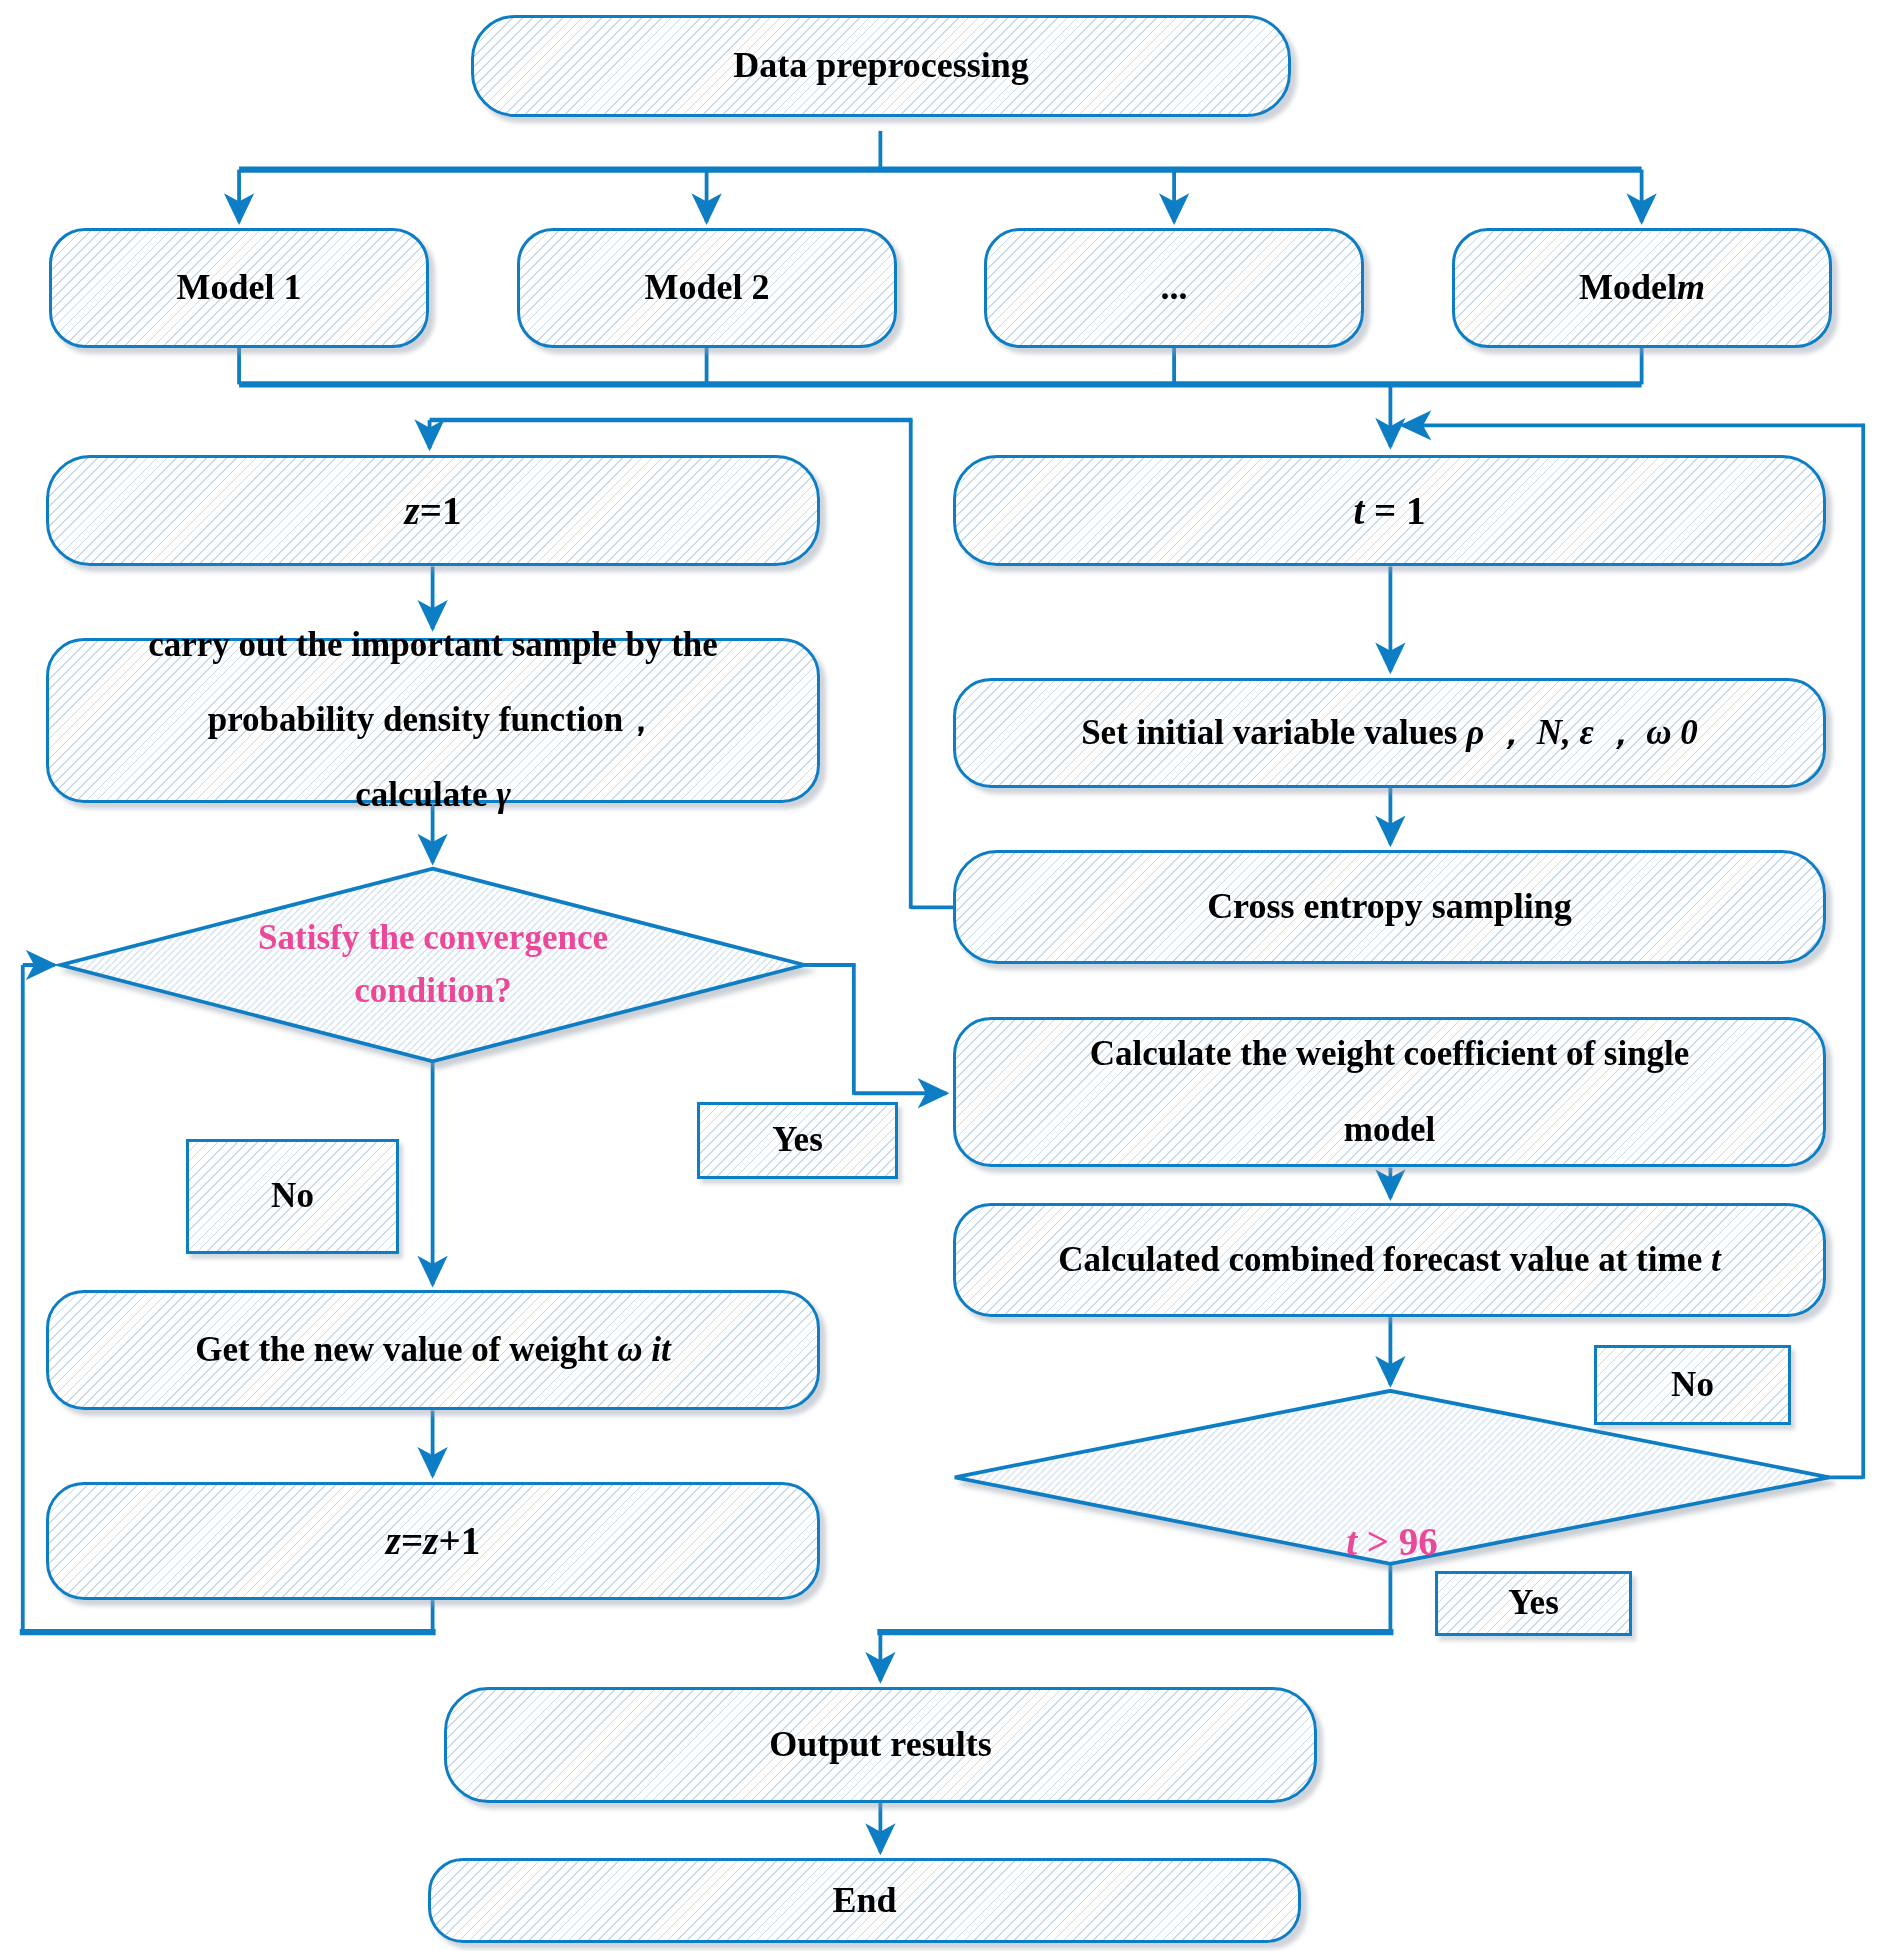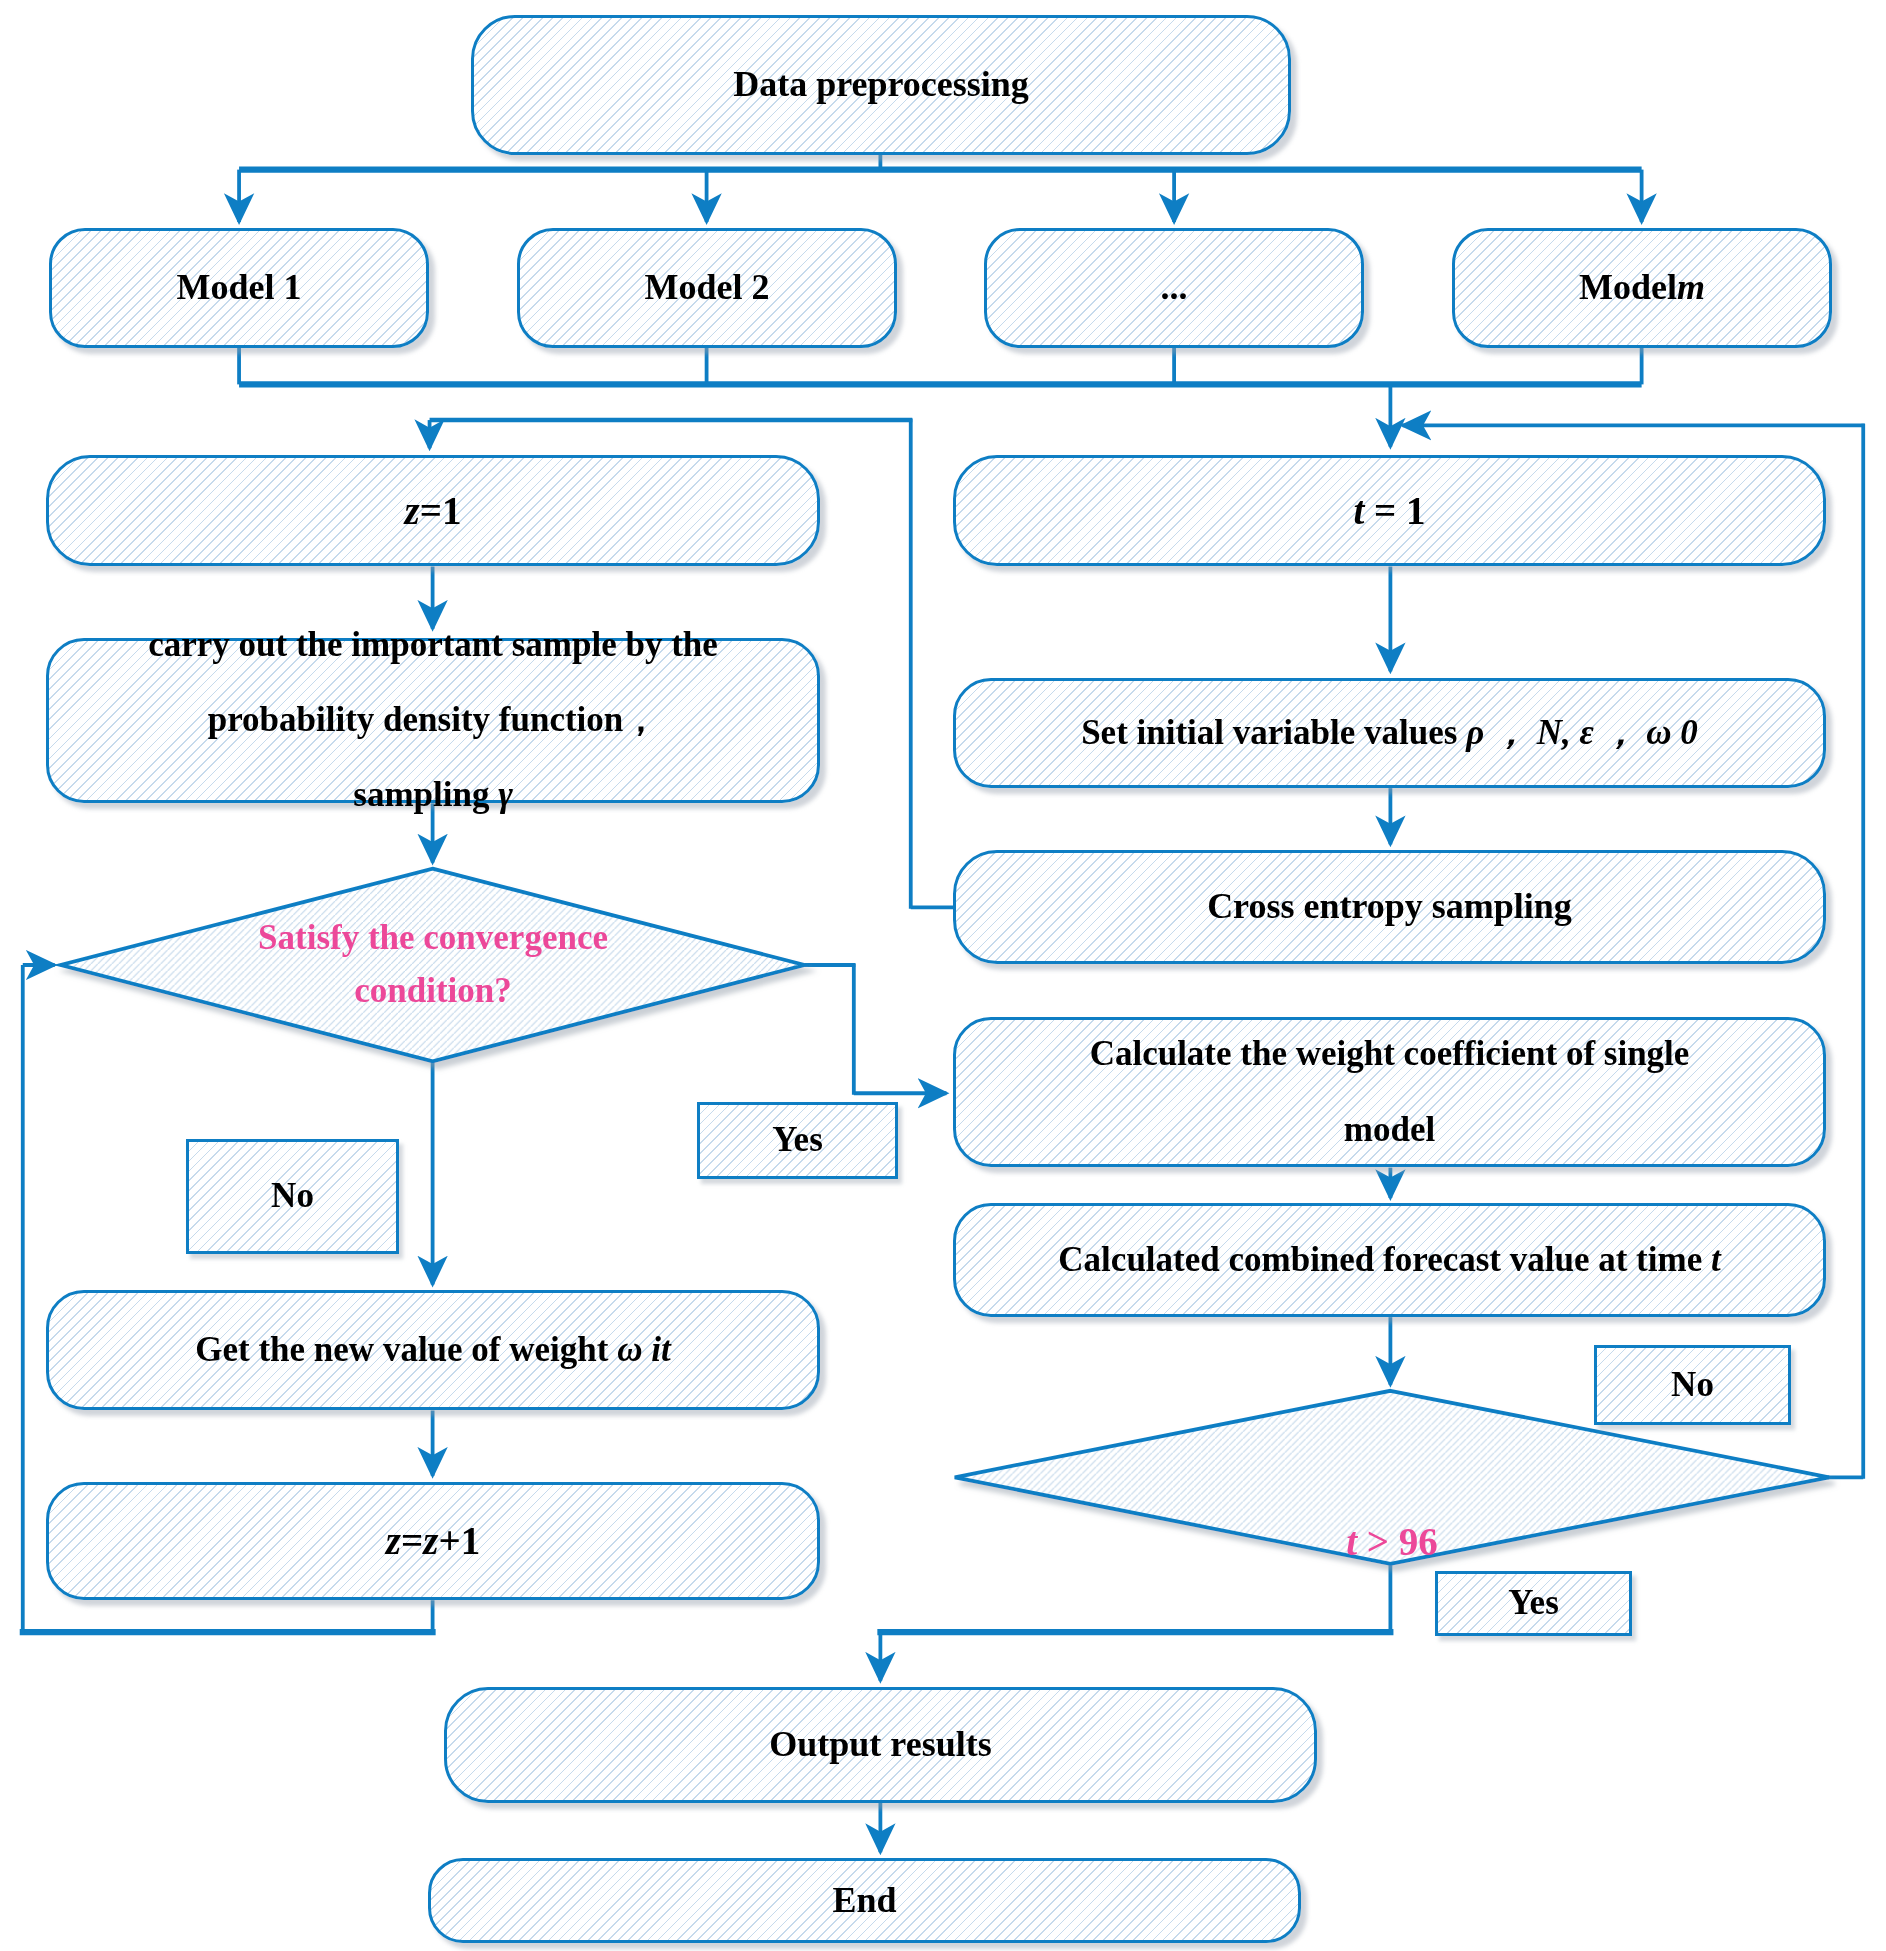--- a/index.html
+++ b/index.html
@@ -123,21 +123,21 @@
     </g>
 
     <g>
       <polygon points="570,1144 1060,1271 570,1398 80,1271" fill="url(#hatch)" stroke="#0e7ec4" stroke-width="5" filter="url(#ds)"></polygon>
     </g>
     <g>
       <polygon points="1832,1832 2410,1946 1832,2060 1258,1946" fill="url(#hatch)" stroke="#0e7ec4" stroke-width="5" filter="url(#ds)"></polygon>
     </g>
   </svg>
 
-  <div class="node round fs48" style="left:471px;top:15px;width:820px;height:140px;text-align:center;">
+  <div class="node round fs48" style="left:471px;top:15px;width:820px;height:102px;text-align:center;">
     <span>Data preprocessing</span>
   </div>
 
   <div class="node round fs48" style="left:49px;top:228px;width:380px;height:120px;border-radius:36px;font-family:Liberation Serif, serif;">
     <span>Model 1</span>
   </div>
   <div class="node round fs48" style="left:517px;top:228px;width:380px;height:120px;border-radius:36px;">
     <span>Model 2</span>
   </div>
   <div class="node round fs48" style="left:984px;top:228px;width:380px;height:120px;border-radius:36px;">
@@ -154,21 +154,21 @@
   </div>
 
   <div class="node round fs52" style="left:953px;top:455px;width:873px;height:111px;">
     <span class="var">t</span>
       <span style="white-space:pre;"> = 1</span>
   </div>
 
   <div class="node round fs46 multiline" style="left:46px;top:638px;width:774px;height:165px;border-radius:38px;line-height:1.45;">
     <span>carry out the important sample by the</span>
     <span>probability density function，</span>
-    <span><span>sampling </span><span class="var">γ</span></span>
+    <span><span>calculate </span><span class="var">γ</span></span>
   </div>
 
   <div class="node round fs46" style="left:953px;top:678px;width:873px;height:110px;border-radius:38px;">
     <span><span>Set initial variable values </span><span class="var">ρ ， N,   ε ，  ω 0</span></span>
   </div>
 
   <div class="node round fs48" style="left:953px;top:850px;width:873px;height:114px;">
     <span>Cross entropy sampling</span>
   </div>
 

